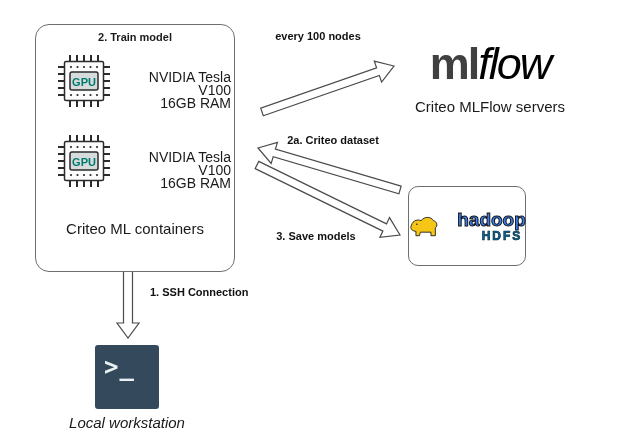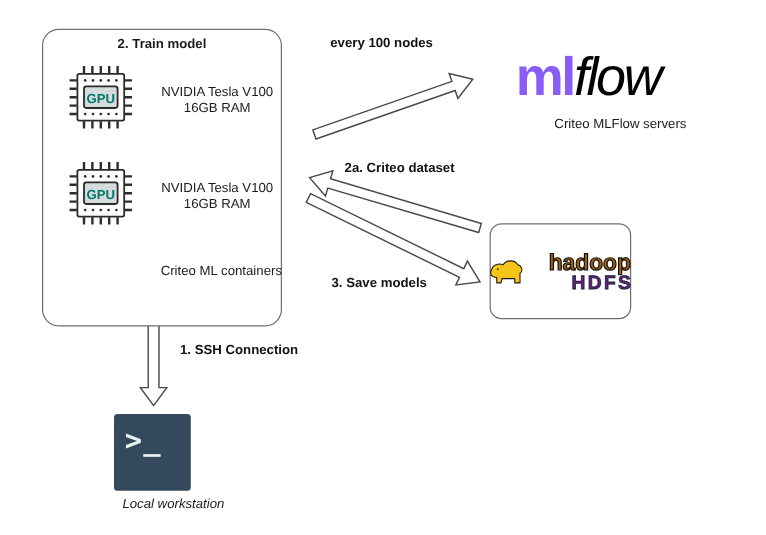--- a/index.html
+++ b/index.html
@@ -6,41 +6,41 @@
   html, body { margin: 0; padding: 0; background: #ffffff; }
   .canvas {
     position: relative; width: 638px; height: 446px;
     font-family: "Liberation Sans", sans-serif; background: #ffffff; overflow: hidden;
     color: #1a1a1a;
   }
   .box { position: absolute; background: #fff; border: 1px solid #6e6e6e; }
   .train-box { left: 35px; top: 24px; width: 200px; height: 248px; border-radius: 14px; }
   .hadoop-box { left: 408px; top: 186px; width: 118px; height: 80px; border-radius: 10px;
                 display: flex; align-items: center; justify-content: center; }
-  .caption { position: absolute; font-size: 11px; text-align: right; color: #1a1a1a; }
+  .caption { position: absolute; font-size: 15px; text-align: center; color: #1a1a1a; }
   .bold-label { position: absolute; font-size: 11px; font-weight: bold; color: #111; text-align: center; line-height: 12px; }
   .box-title { position: absolute; left: 0; top: 6px; width: 100%; text-align: center;
                font-size: 11px; font-weight: bold; }
   .gpu-chip { position: absolute; width: 56px; height: 56px; }
   .gpu-chip.first { left: 20px; top: 28px; }
   .gpu-chip.second { left: 20px; top: 108px; }
-  .gpu-spec { position: absolute; left: 95px; width: 100px; font-size: 11px; line-height: 13px;
-              text-align: center; }
+  .gpu-spec { position: absolute; left: 95px; width: 100px; font-size: 14px; line-height: 13px;
+              text-align: right; }
   .gpu-spec.first { top: 46px; }
   .gpu-spec.second { top: 126px; }
   .mlflow-logo { position: absolute; left: 408px; top: 36px; width: 164px; height: 58px;
                  text-align: center; font-size: 45px; line-height: 56px; letter-spacing: -2px;
                  white-space: nowrap; }
-  .mlflow-ml { font-weight: bold; color: #8b5cf6; }
+  .mlflow-ml { font-weight: bold; color: #404040; }
   .mlflow-flow { font-style: italic; font-weight: normal; color: #000000; }
   .hadoop-logo { display: flex; align-items: center; gap: 4px; }
   .hadoop-words { display: flex; flex-direction: column; align-items: center; }
-  .hadoop-word { font-size: 19px; font-weight: 800; color: #a16207;
+  .hadoop-word { font-size: 19px; font-weight: 800; color: #3b82f6;
                  -webkit-text-stroke: 1px #111; letter-spacing: 0px; line-height: 20px; padding-left: 15px; }
-  .hdfs-word { font-size: 16px; font-weight: 800; color: #701a75;
+  .hdfs-word { font-size: 12px; font-weight: 800; color: #0369a1;
                -webkit-text-stroke: 0.7px #0a2a3a; letter-spacing: 2px; line-height: 13px; padding-left: 36px; }
   .terminal { position: absolute; left: 95px; top: 345px; width: 64px; height: 64px;
               background: #35495c; border-radius: 3px; }
   .terminal-glyph { position: absolute; left: 9px; top: 8px; color: #e8f2f2;
                     font-family: "DejaVu Sans Mono", monospace; font-size: 24px; font-weight: bold;
                     letter-spacing: 1px; }
   .arrow-layer { position: absolute; left: 0; top: 0; width: 638px; height: 446px; }
   .arrow-layer polygon { fill: #ffffff; stroke: #4a4a4a; stroke-width: 1.2; }
 </style>
 </head>

